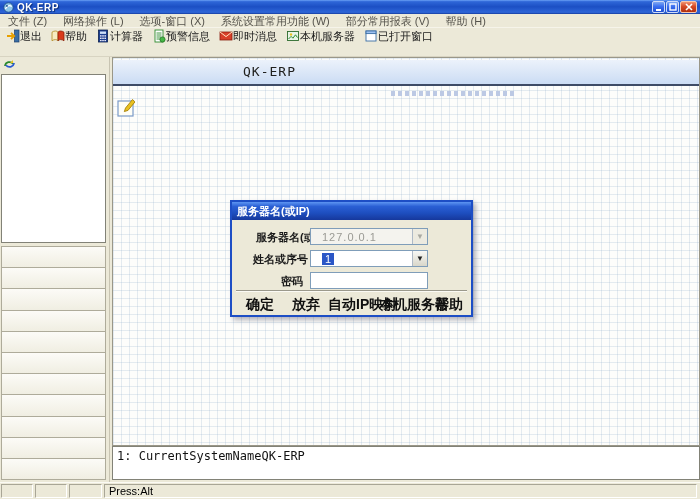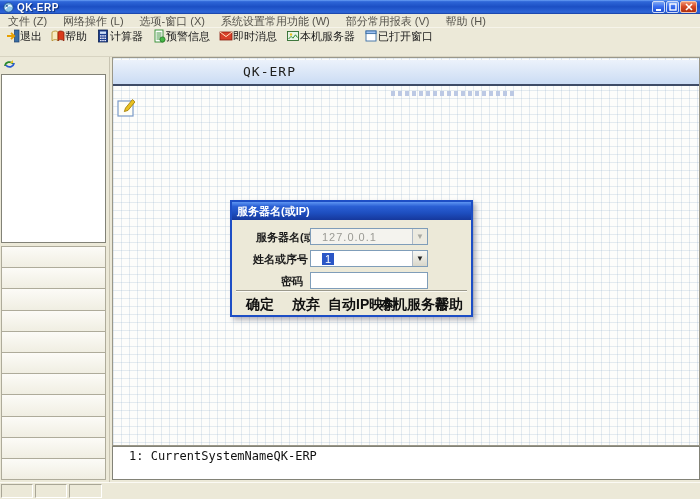--- a/index.html
+++ b/index.html
@@ -52,21 +52,21 @@
   .main-header{position:absolute;left:0;top:2px;right:0;height:26px;
     background:linear-gradient(#ecf2fb,#cbdcf4);border-bottom:2px solid #3e4b66;
     font-family:"DejaVu Sans Mono","Liberation Mono",monospace;font-size:13px;color:#20201e;
     line-height:24px;padding-left:130px;letter-spacing:1px;}
   .dot-strip{position:absolute;left:278px;top:33px;width:124px;height:5px;
     background:repeating-linear-gradient(90deg,#bcc9e4 0 4px,transparent 4px 7px);}
   .edit-icon{position:absolute;left:4px;top:40px;}
 
   
   .log-panel{position:absolute;left:112px;top:389px;right:0;height:34px;background:#fff;
-    border:1px solid #828277;padding:2px 16px;
+    border:1px solid #828277;padding:2px 4px;
     font-family:"DejaVu Sans Mono","Liberation Mono",monospace;font-size:12px;color:#111;}
 
   
   .dialog{position:absolute;left:230px;top:200px;width:243px;height:117px;
     border:2px solid #1d4ec5;background:#ece9d8;box-shadow:3px 3px 5px rgba(40,40,70,.35);}
   .dialog-titlebar{height:18px;background:linear-gradient(180deg,#5d95f2 0%,#2a5fd4 25%,#1e4fc0 60%,#16389c 100%);
     color:#fff;font-size:11px;font-weight:bold;line-height:18px;padding-left:5px;}
   .dialog-body{position:relative;height:95px;}
   .dlg-label{position:absolute;font-size:11px;font-weight:bold;color:#1a1a1a;white-space:nowrap;}
   .combo{position:absolute;left:78px;width:118px;height:17px;border:1px solid #7f9db9;background:#fff;
@@ -283,13 +283,14 @@
     <span class="dlg-btn" style="left:96px;">自动IP映射</span>
     <span class="dlg-btn" style="left:147px;">本机服务器</span>
     <span class="dlg-btn" style="left:203px;">帮助</span>
   </div>
 </div>
 
 <div class="statusbar">
   <div class="sb-cell sb-c1"></div>
   <div class="sb-cell sb-c2"></div>
   <div class="sb-cell sb-c3"></div>
+  <div class="sb-cell sb-msg">Press:Alt</div>
 </div>
 
 </body></html>

